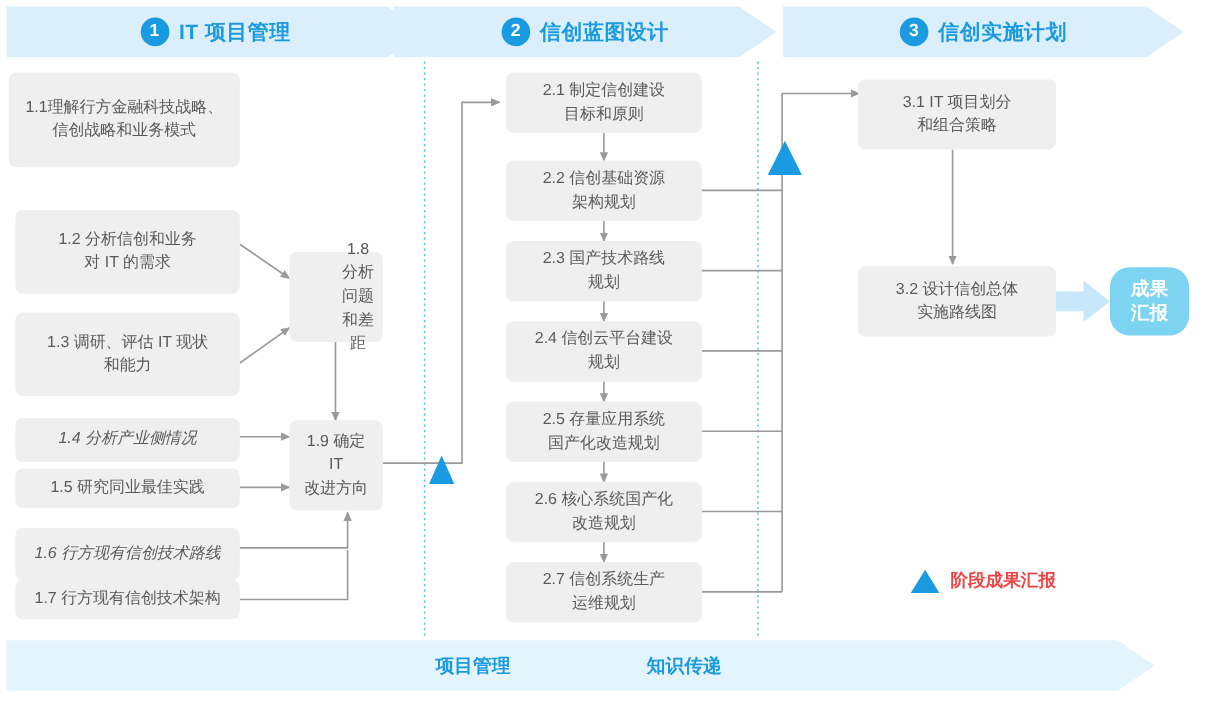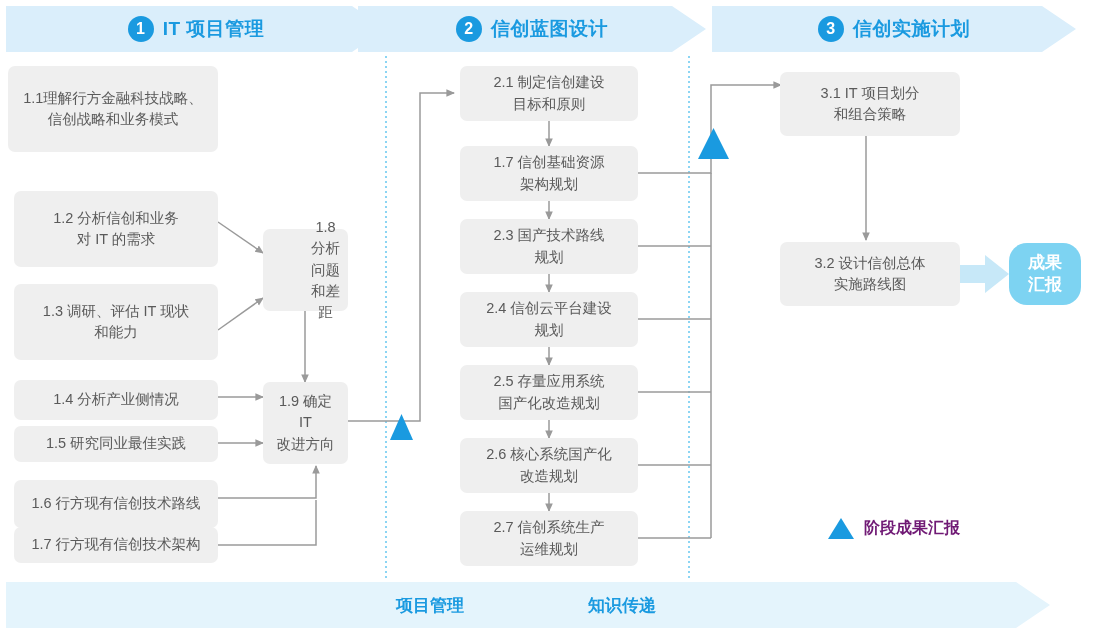--- a/index.html
+++ b/index.html
@@ -52,21 +52,21 @@
     display:flex;align-items:center;justify-content:center;
     text-align:center;
     color:#ffffff;font-weight:bold;font-size:17px;line-height:1.3;
     white-space:pre-line;
   }
 
   
   .legend{
     position:absolute;
     display:flex;align-items:center;gap:10px;
-    font-size:16px;font-weight:bold;color:#701a75;
+    font-size:16px;font-weight:bold;color:#ef4444;
   }
   .legend-tri{
     width:0;height:0;
     border-left:13px solid transparent;
     border-right:13px solid transparent;
     border-bottom:21px solid #1a9ae0;
   }
 
   
   .footer-label{
@@ -157,32 +157,32 @@
       <span class="phase-title">信创实施计划</span>
     </div>
   </div>
 
   <div class="node" style="left:8px;top:66px;width:210px;height:86px;">1.1理解行方金融科技战略、
 信创战略和业务模式</div>
   <div class="node" style="left:14px;top:176px;width:204px;height:76px;margin-top:15px;">1.2 分析信创和业务
 对 IT 的需求</div>
   <div class="node" style="left:14px;top:284px;width:204px;height:76px;">1.3 调研、评估 IT 现状
 和能力</div>
-  <div class="node" style="left:14px;top:380px;width:204px;height:40px;">1.4 分析产业侧情况</div>
+  <div class="node" style="left:14px;top:380px;width:204px;height:40px;font-style:italic;">1.4 分析产业侧情况</div>
   <div class="node" style="left:14px;top:426px;width:204px;height:36px;">1.5 研究同业最佳实践</div>
-  <div class="node" style="left:14px;top:480px;width:204px;height:48px;">1.6 行方现有信创技术路线</div>
+  <div class="node" style="left:14px;top:480px;width:204px;height:48px;font-style:italic;">1.6 行方现有信创技术路线</div>
   <div class="node" style="left:14px;top:527px;width:204px;height:36px;">1.7 行方现有信创技术架构</div>
   <div class="node" style="left:263px;top:229px;width:85px;height:82px;padding-left:48px;">1.8 分析问题
 和差距</div>
   <div class="node" style="left:263px;top:382px;width:85px;height:82px;">1.9 确定 IT
 改进方向</div>
 
   <div class="node" style="left:460px;top:66px;width:178px;height:55px;">2.1 制定信创建设
 目标和原则</div>
-  <div class="node" style="left:460px;top:146px;width:178px;height:55px;">1.7 信创基础资源
+  <div class="node" style="left:460px;top:146px;width:178px;height:55px;">2.2 信创基础资源
 架构规划</div>
   <div class="node" style="left:460px;top:219px;width:178px;height:55px;">2.3 国产技术路线
 规划</div>
   <div class="node" style="left:460px;top:292px;width:178px;height:55px;">2.4 信创云平台建设
 规划</div>
   <div class="node" style="left:460px;top:365px;width:178px;height:55px;">2.5 存量应用系统
 国产化改造规划</div>
   <div class="node" style="left:460px;top:438px;width:178px;height:55px;">2.6 核心系统国产化
 改造规划</div>
   <div class="node" style="left:460px;top:511px;width:178px;height:55px;">2.7 信创系统生产

